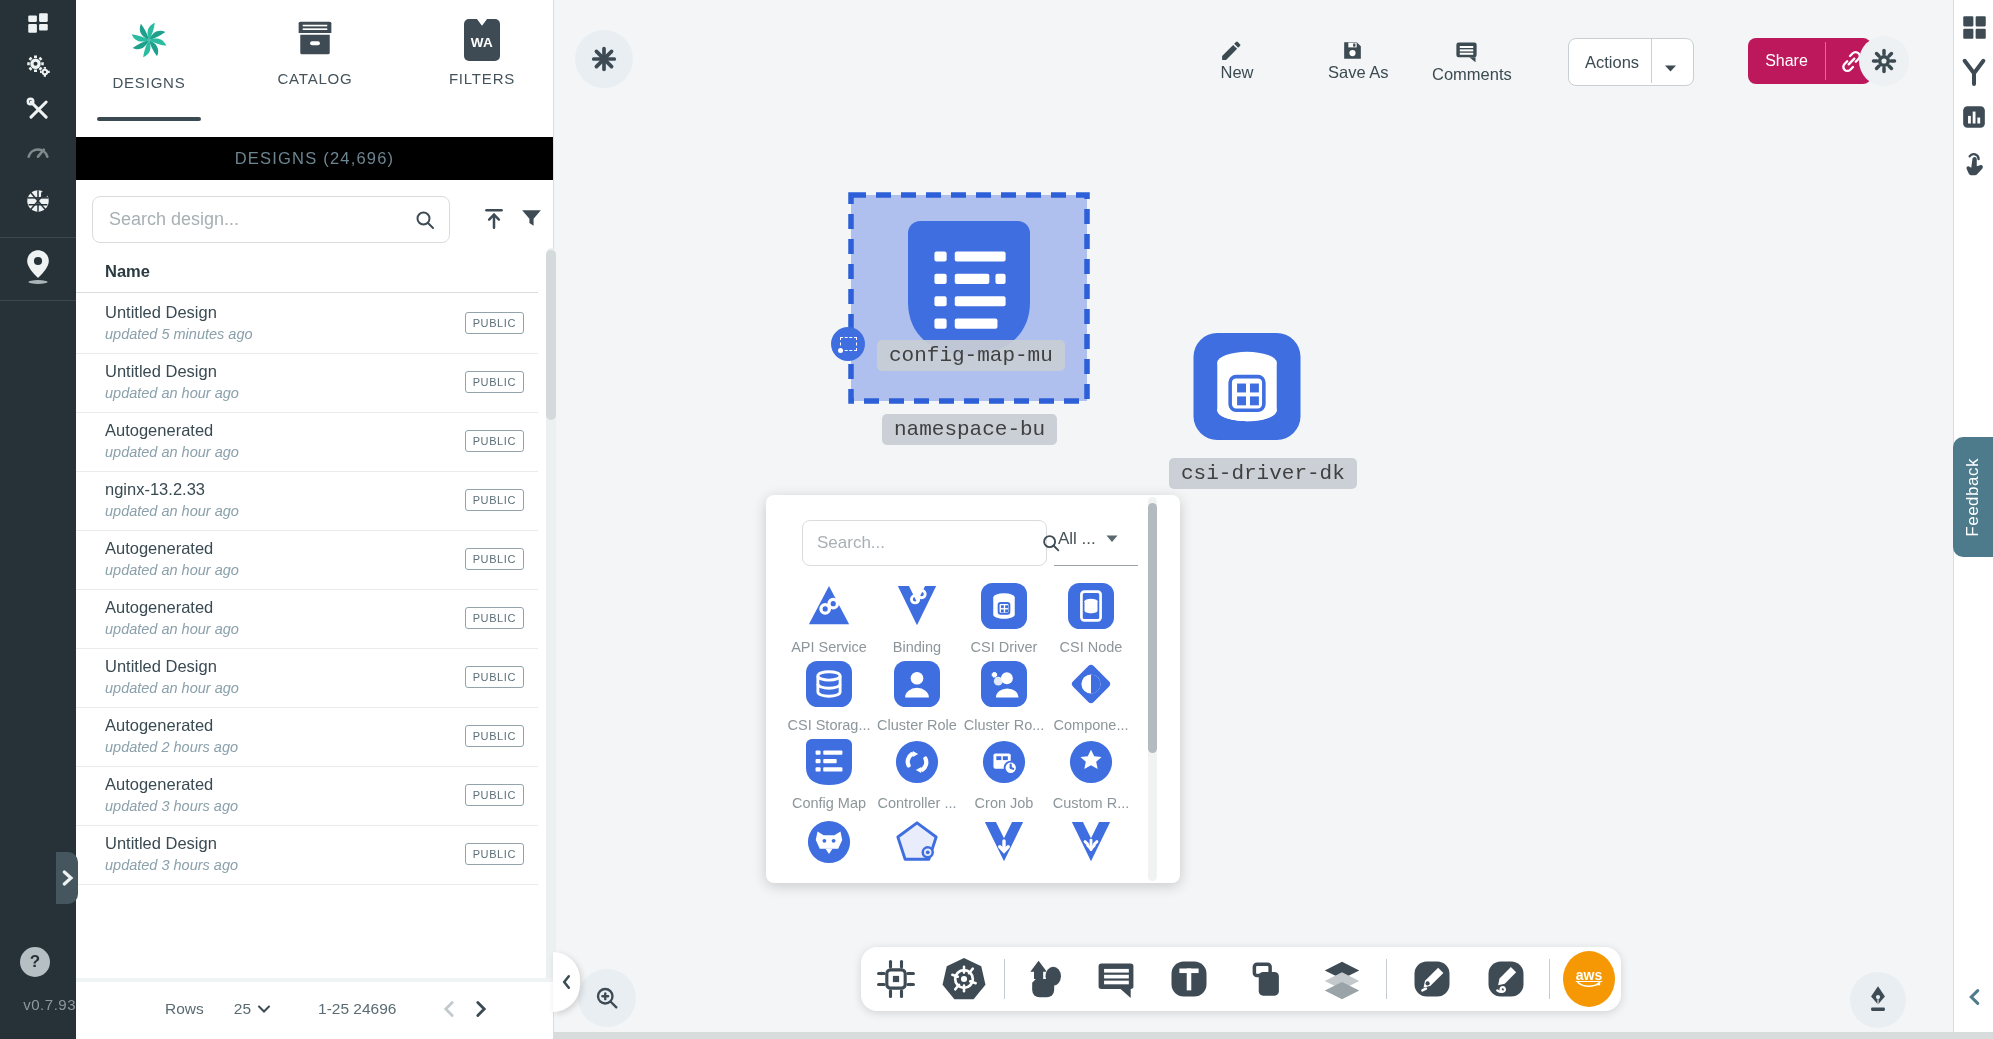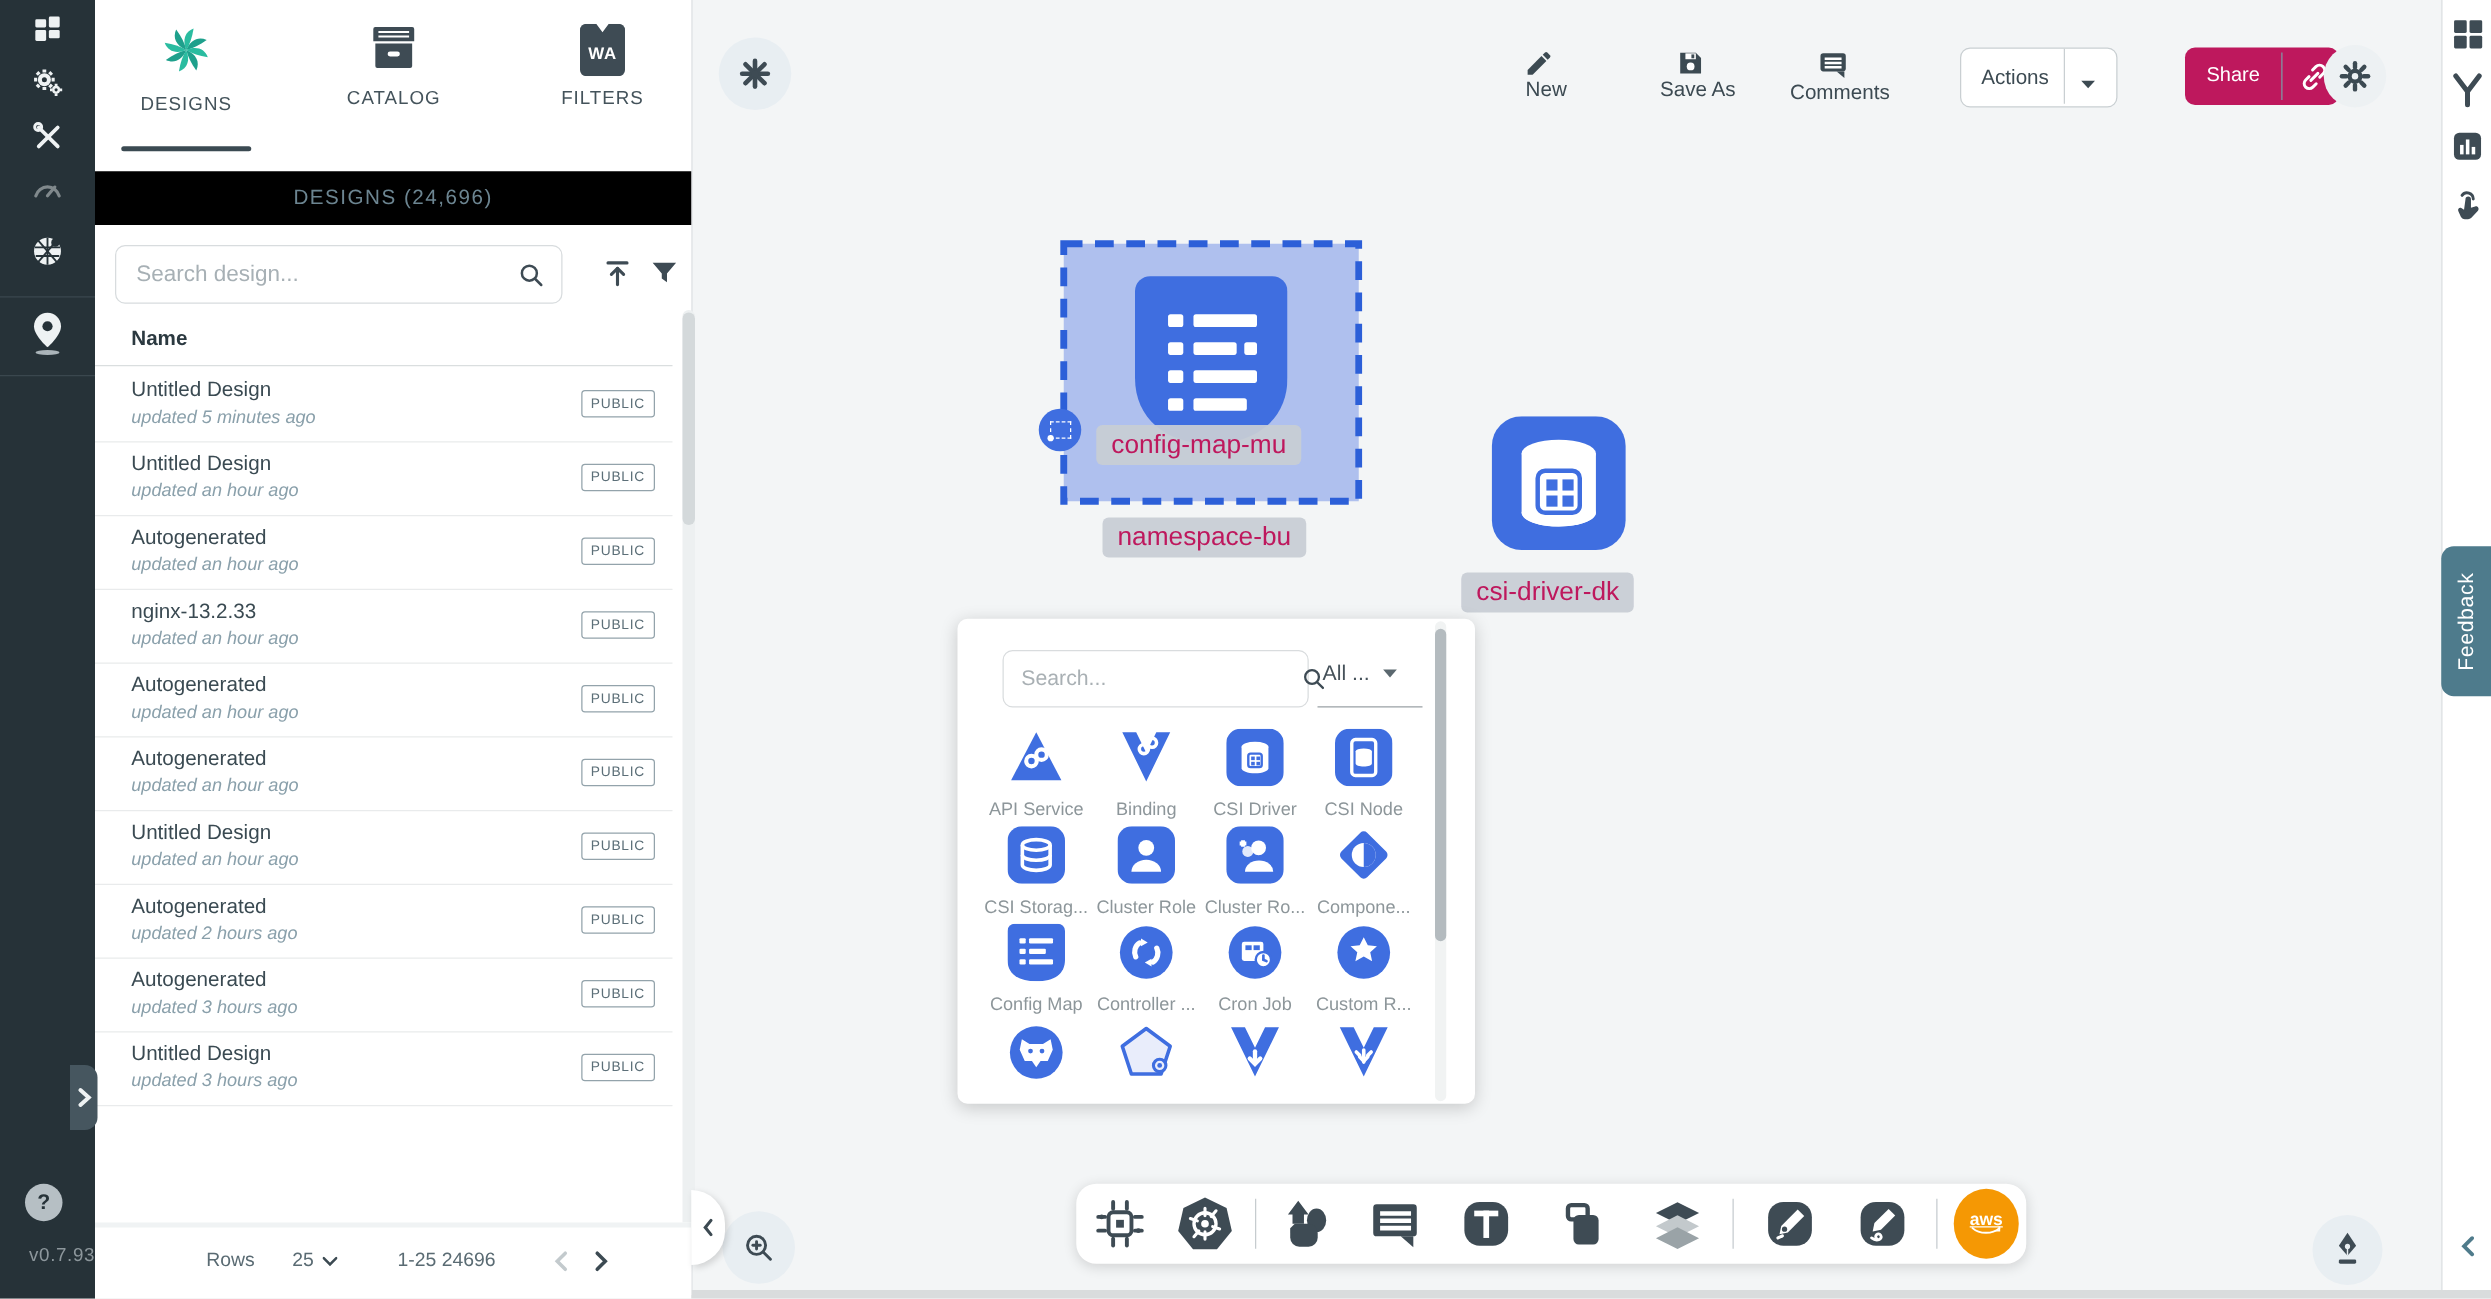--- a/index.html
+++ b/index.html
@@ -40,21 +40,21 @@
        display:flex;align-items:center;color:#5a6b73;font-size:15.5px;}
   
   .canvas{left:553px;top:0;width:1400px;height:1032px;background:#f3f5f6;border-left:1px solid #d9dde0;}
   .circle-btn{border-radius:50%;background:#e8eef2;display:flex;align-items:center;justify-content:center;cursor:pointer;}
   .tb-item{top:38px;height:46px;display:flex;align-items:center;color:#3c4a52;font-size:16.5px;cursor:pointer;flex-direction:column;}
   .tb-item svg{margin-right:11px;}
   .actions-btn{left:1014px;top:38px;width:124px;height:46px;background:#fff;border:1px solid #c9cfd2;border-radius:8px;
        display:flex;align-items:center;color:#3c4a52;font-size:16.5px;cursor:pointer;}
   .share-btn{left:1147px;top:38px;width:123px;height:46px;background:#be185d;border-radius:8px;display:flex;align-items:center;
        color:#fff;font-size:16px;cursor:pointer;margin-left:47px;}
-  .node-label{background:rgba(200,205,212,.94);border-radius:5px;color:#be185d;font-size:21px;padding:4px 12px;white-space:nowrap;}
+  .node-label{background:rgba(200,205,212,.94);border-radius:5px;color:#404040;font-size:21px;padding:4px 12px;white-space:nowrap;font-family:Liberation Mono, monospace;}
   
   .comp-panel{left:212px;top:495px;width:368px;height:388px;background:#fff;border-radius:8px;
        box-shadow:0 3px 14px rgba(0,0,0,.18);overflow:hidden;padding-left:46px;}
   .comp-search{left:36px;top:25px;width:243px;height:44px;border:1px solid #d9dcde;border-radius:8px;display:flex;align-items:center;}
   .comp-search input{border:0;outline:0;flex:1;margin-left:12px;font-size:17px;color:#41505a;font-family:"Liberation Sans",sans-serif;}
   .comp-search input::placeholder{color:#a9b0b4;}
   .comp-item{width:88px;text-align:center;}
   .comp-item .cl{margin-top:6px;font-size:14.5px;color:#8d969a;white-space:nowrap;overflow:hidden;}
   .cthumb{left:382px;top:8px;width:9px;height:250px;background:#b4bbbf;border-radius:5px;}
   .ctrack{left:382px;top:2px;width:9px;height:384px;background:#f1f3f3;border-radius:5px;}

